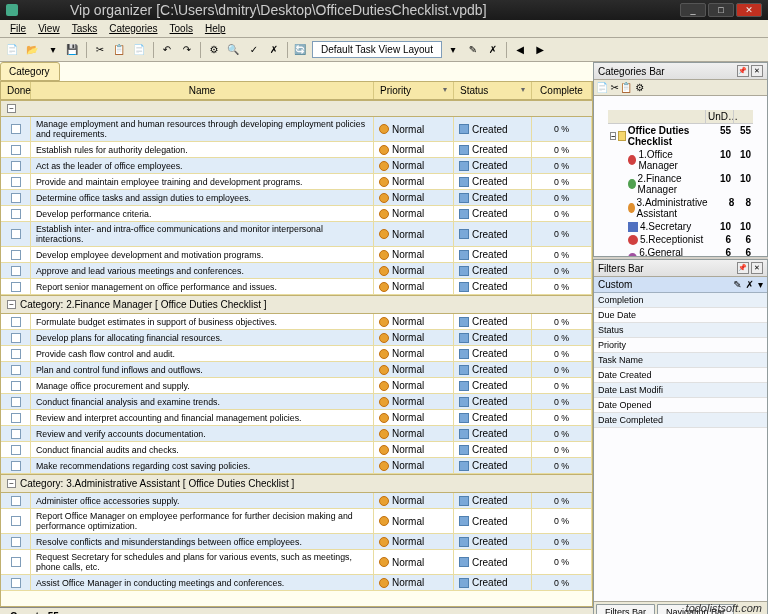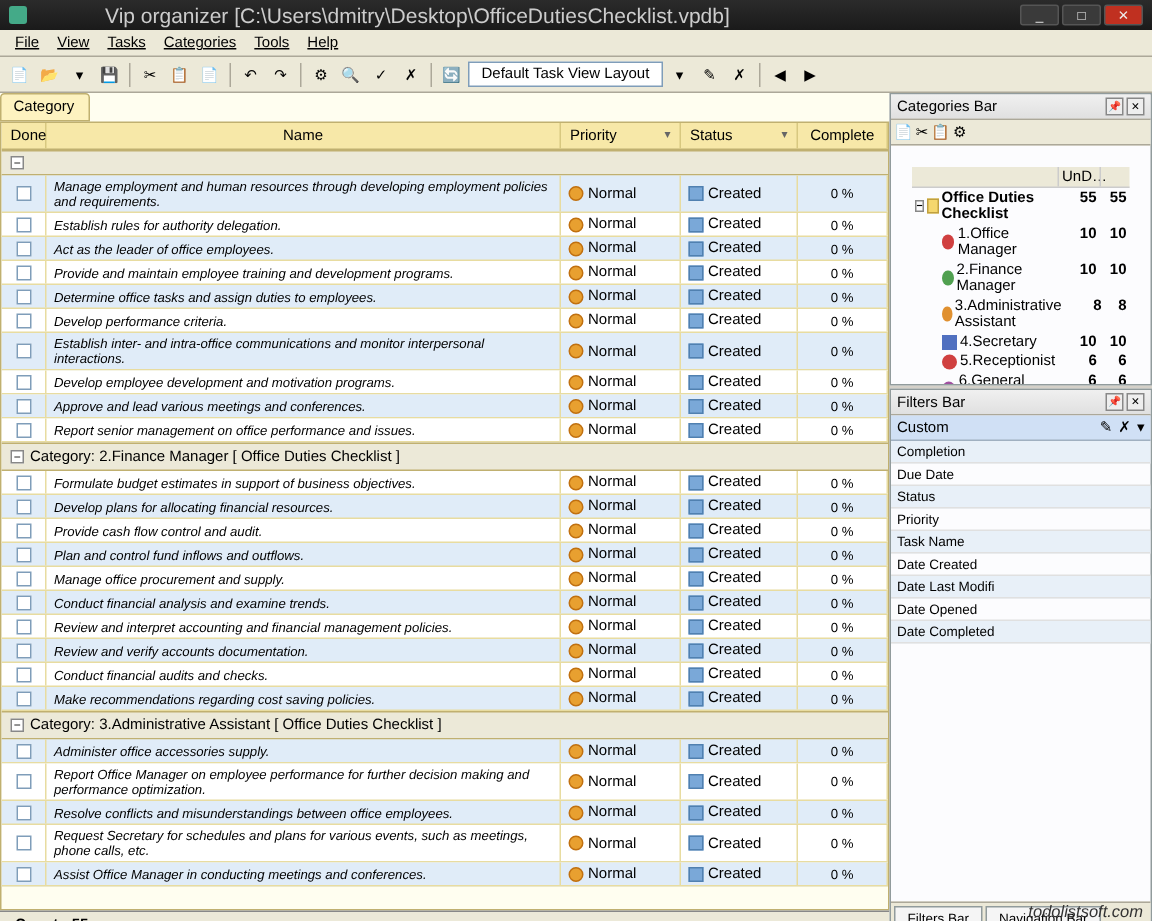--- a/index.html
+++ b/index.html
@@ -35,21 +35,21 @@
 .dropicon { float: right; color: #666; font-size: 8px; margin-left: 4px; cursor: pointer; }
 
 .group-row { background: #ece9d8; padding: 3px 6px; border-bottom: 1px solid #c0b070; border-top: 1px solid #c0b070; display: flex; align-items: center; gap: 4px; }
 .group-row .exp { width: 9px; height: 9px; border: 1px solid #888; display: inline-flex; align-items: center; justify-content: center; font-size: 8px; background: #fff; cursor: pointer; }
 
 .task-row { display: flex; border-bottom: 1px solid #e8dca0; }
 .task-row:nth-child(even) { background: #e0ecf8; }
 .task-row:nth-child(odd) { background: #fff; }
 .task-row .cell { padding: 2px 5px; border-right: 1px solid #e8dca0; display: flex; align-items: center; gap: 3px; font-size: 8.8px; }
 .task-row .cell.done { width: 30px; justify-content: center; }
-.task-row .cell.name { flex: 1; font-style: italic; }
+.task-row .cell.name { flex: 1; }
 .task-row .cell.priority { width: 80px; }
 .task-row .cell.status { width: 78px; }
 .task-row .cell.complete { width: 60px; justify-content: center; }
 .chk { width: 10px; height: 10px; border: 1px solid #7f9db9; background: #fff; cursor: pointer; }
 .pri-icon { width: 10px; height: 10px; background: #e8a030; border-radius: 50%; border: 1px solid #c07010; }
 .stat-icon { width: 10px; height: 10px; background: #7aa8d8; border: 1px solid #5080b0; }
 
 .footer-row { background: #ece9d8; padding: 3px 10px; border-top: 1px solid #888; }
 
 .rightpane { width: 175px; display: flex; flex-direction: column; }

